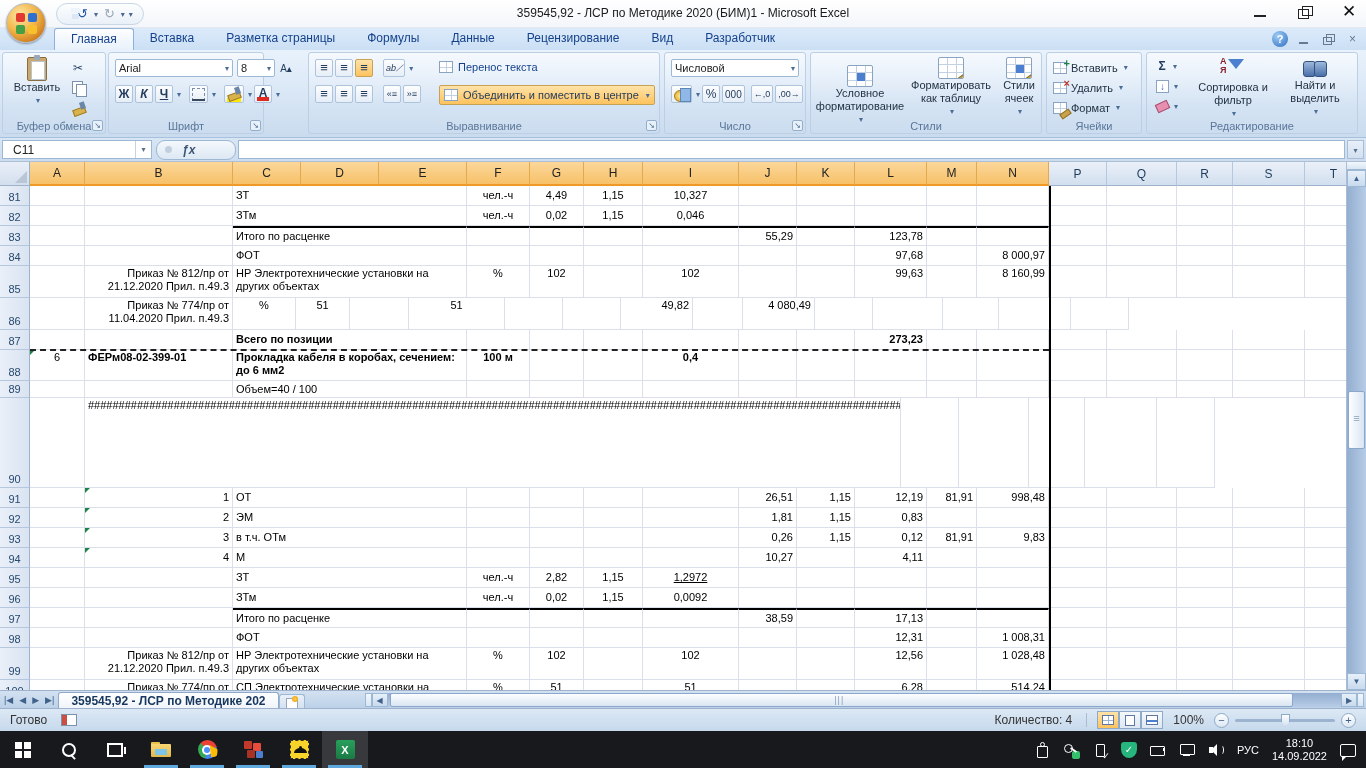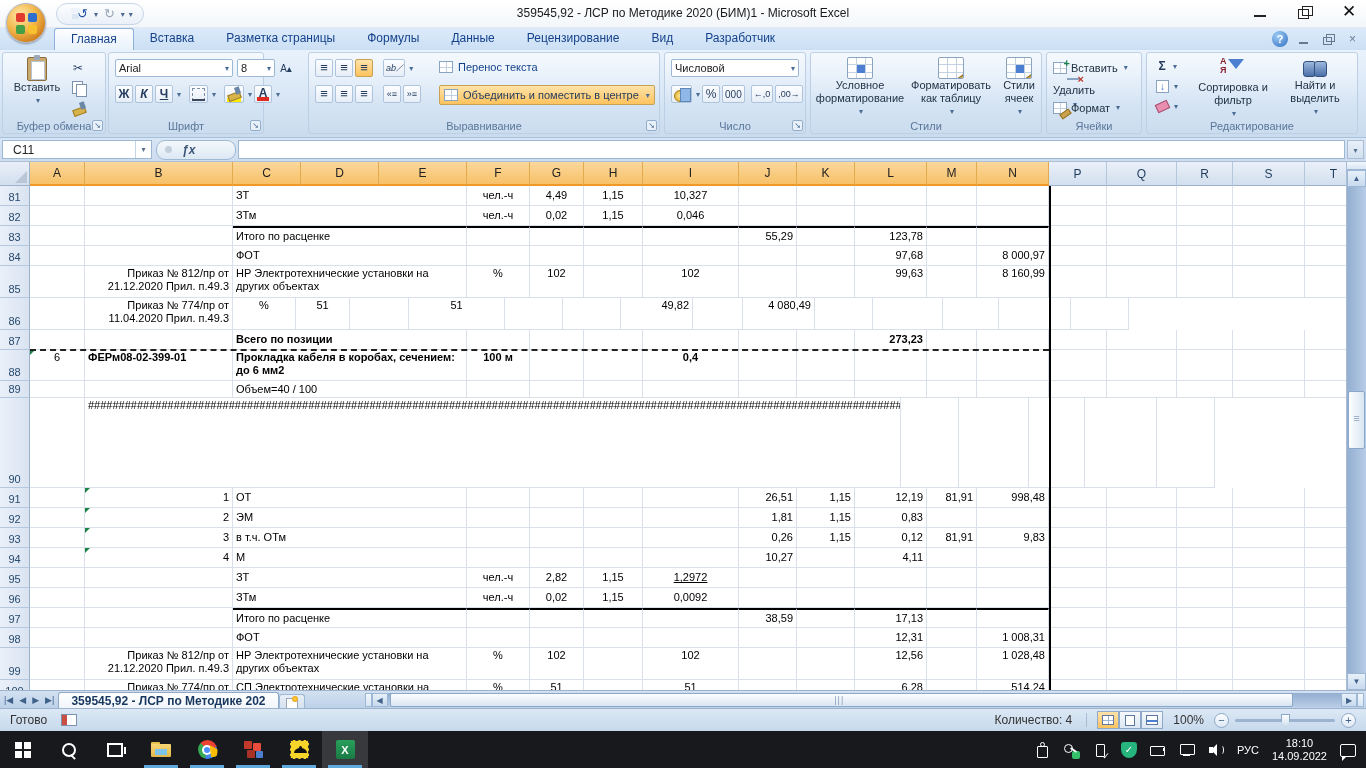--- a/index.html
+++ b/index.html
@@ -451,21 +451,21 @@
         <span class="tbtn boxed">%</span>
         <span class="tbtn boxed" style="font-size:10px">000</span>
         <span class="tbtn boxed" style="font-size:9px; margin-left:4px">←,0</span>
         <span class="tbtn boxed" style="font-size:9px">,00→</span>
       </div>
       <div class="rg-label">Число</div>
       <div class="dlg">↘</div>
     </div>
 
     <div class="rgroup" style="left:810px; width:232px;">
-      <div class="rbtn-big" style="left:6px; top:4px; width:86px;">
+      <div class="rbtn-big" style="left:6px; top:12px; width:86px;">
         <span class="grid-ic cf1 cf2"></span>
         <span>Условное форматирование</span>
         <span class="chip-drop">▾</span>
       </div>
       <div class="rbtn-big" style="left:96px; top:4px; width:88px;">
         <span class="grid-ic">
             <span class="brush-over"></span>
           </span>
         <span>Форматировать как таблицу</span>
         <span class="chip-drop">▾</span>
@@ -479,21 +479,21 @@
       </div>
       <div class="rg-label">Стили</div>
     </div>
 
     <div class="rgroup" style="left:1046px; width:96px;">
       <div class="cells-row" style="position:absolute; left:6px; top:5px;">
         <span class="mini-grid mg-plus"></span>
         <span>Вставить</span>
           <span class="chip-drop">▾</span>
       </div>
-      <div class="cells-row" style="position:absolute; left:6px; top:25px;flex-direction:column;">
+      <div class="cells-row" style="position:absolute; left:6px; top:25px;">
         <span class="mini-grid mg-del"></span>
         <span>Удалить</span>
           <span class="chip-drop">▾</span>
       </div>
       <div class="cells-row" style="position:absolute; left:6px; top:45px;">
         <span class="mini-grid mg-fmt"></span>
         <span>Формат</span>
           <span class="chip-drop">▾</span>
       </div>
       <div class="rg-label">Ячейки</div>

